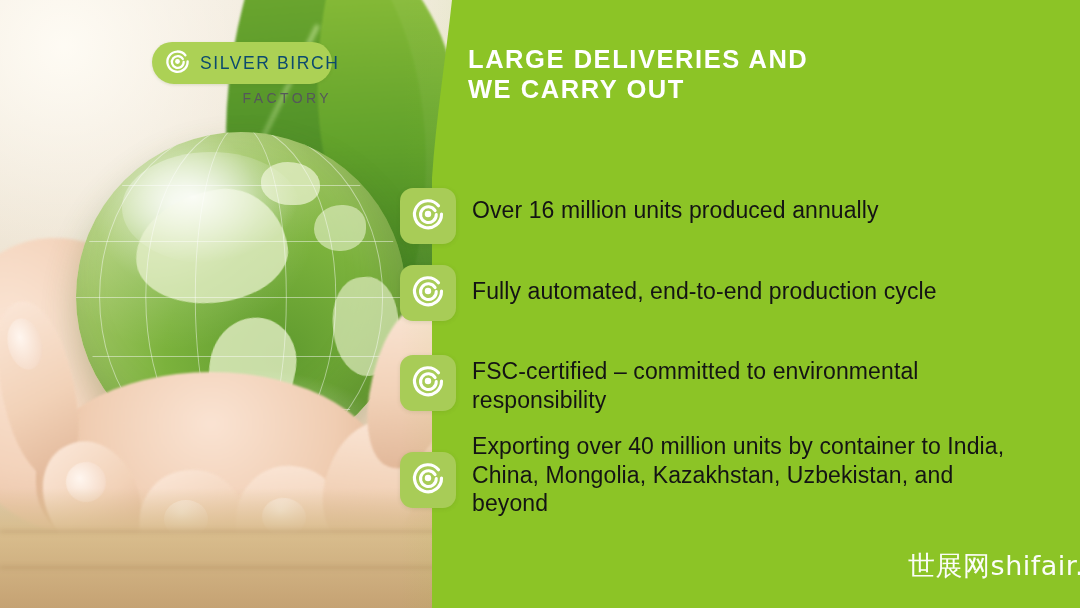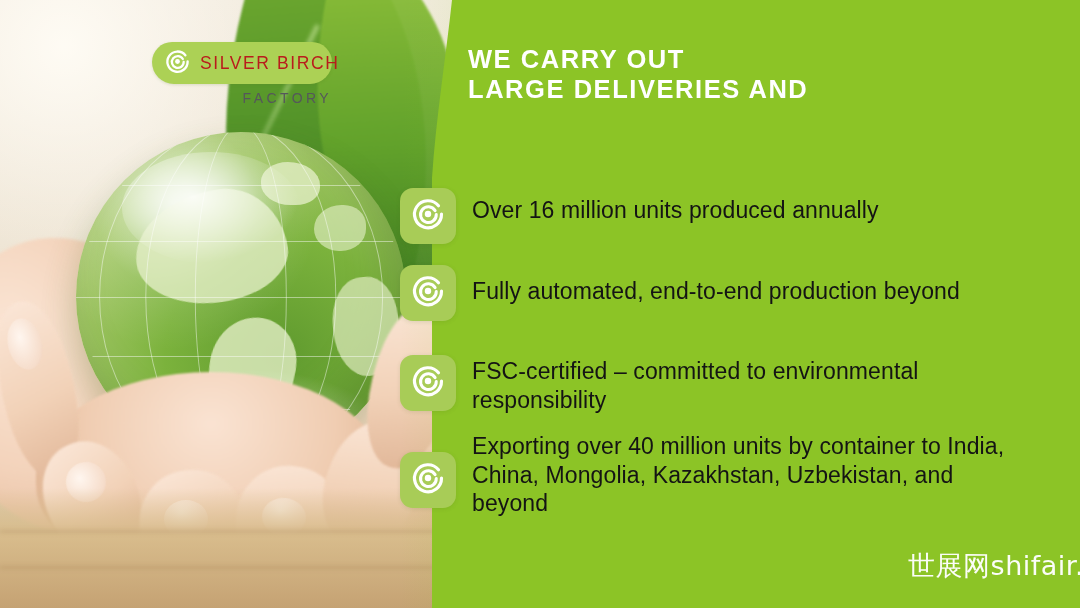--- a/index.html
+++ b/index.html
@@ -151,21 +151,21 @@
 
   
   .logo { position:absolute; left:152px; top:42px; width:180px; }
   .logo-pill {
     position:relative; display:flex; align-items:center; gap:9px;
     height:42px; padding:0 20px 0 12px;
     background:#ACD155; border-radius:22px 22px 24px 24px;
     box-shadow:0 1px 3px rgba(90,120,40,.18);
   }
   .logo-pill-text {
-    font-size:17.5px; font-weight:400; letter-spacing:1.6px; color:#b91c1c;
+    font-size:17.5px; font-weight:400; letter-spacing:1.6px; color:#0c4a6e;
     white-space:nowrap;
   }
   .logo-sub {
     margin-top:6px; text-align:right; padding-left:38px;
     font-size:14px; letter-spacing:3.4px; color:#55575b; font-weight:400;
   }
 
   
   .headline {
     position:absolute; left:468px; top:44px; width:580px;
@@ -263,22 +263,22 @@
           <path d="M 33.5 19.5 A 10.5 10.5 0 1 0 35 24.6" fill="none" stroke="#ffffff" stroke-width="4" stroke-linecap="round"></path>
           <circle cx="24" cy="24" r="4.3" fill="#ffffff"></circle>
         </svg>
       </span>
       <span class="logo-pill-text">SILVER BIRCH</span>
     </div>
     <div class="logo-sub">FACTORY</div>
   </div>
 
   <div class="headline">
+    <div>LARGE DELIVERIES AND</div>
     <div>WE CARRY OUT</div>
-    <div>LARGE DELIVERIES AND</div>
   </div>
 
   <div class="bullets">
 
     <div class="bullet">
       <div class="tile" style="left:400px; top:188px">
         <span>
           <svg width="36" height="36" viewBox="0 0 48 48">
             <path d="M 38 13 A 18 18 0 1 0 42 24" fill="none" stroke="#ffffff" stroke-width="4.2" stroke-linecap="round"></path>
             <path d="M 33.5 19.5 A 10.5 10.5 0 1 0 35 24.6" fill="none" stroke="#ffffff" stroke-width="4" stroke-linecap="round"></path>
@@ -292,21 +292,21 @@
     <div class="bullet">
       <div class="tile" style="left:400px; top:265px">
         <span>
           <svg width="36" height="36" viewBox="0 0 48 48">
             <path d="M 38 13 A 18 18 0 1 0 42 24" fill="none" stroke="#ffffff" stroke-width="4.2" stroke-linecap="round"></path>
             <path d="M 33.5 19.5 A 10.5 10.5 0 1 0 35 24.6" fill="none" stroke="#ffffff" stroke-width="4" stroke-linecap="round"></path>
             <circle cx="24" cy="24" r="4.3" fill="#ffffff"></circle>
           </svg>
         </span>
       </div>
-      <div class="btext" style="top:277px">Fully automated, end-to-end production beyond</div>
+      <div class="btext" style="top:277px">Fully automated, end-to-end production cycle</div>
     </div>
 
     <div class="bullet">
       <div class="tile" style="left:400px; top:355px">
         <span>
           <svg width="36" height="36" viewBox="0 0 48 48">
             <path d="M 38 13 A 18 18 0 1 0 42 24" fill="none" stroke="#ffffff" stroke-width="4.2" stroke-linecap="round"></path>
             <path d="M 33.5 19.5 A 10.5 10.5 0 1 0 35 24.6" fill="none" stroke="#ffffff" stroke-width="4" stroke-linecap="round"></path>
             <circle cx="24" cy="24" r="4.3" fill="#ffffff"></circle>
           </svg>

